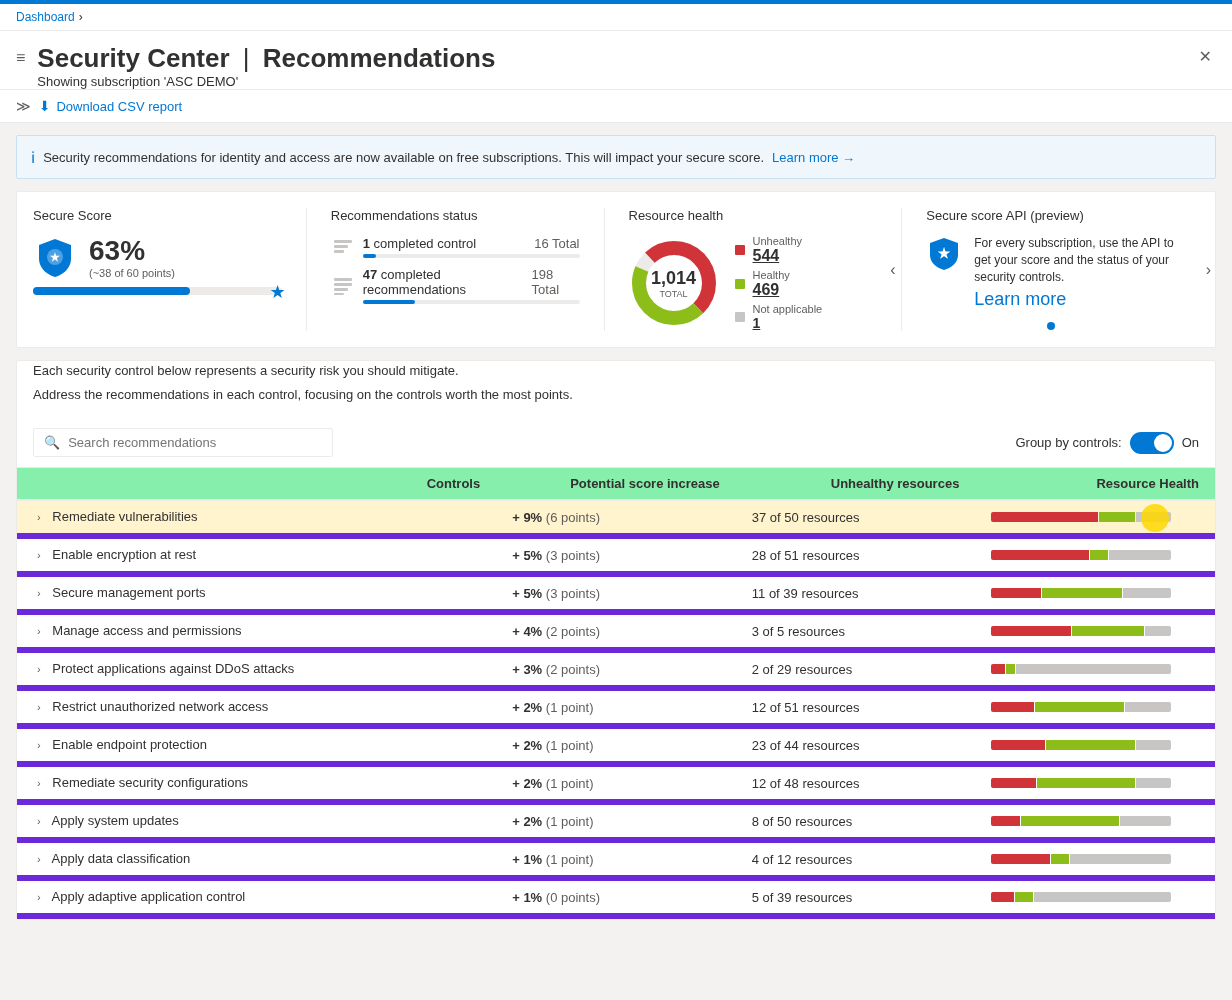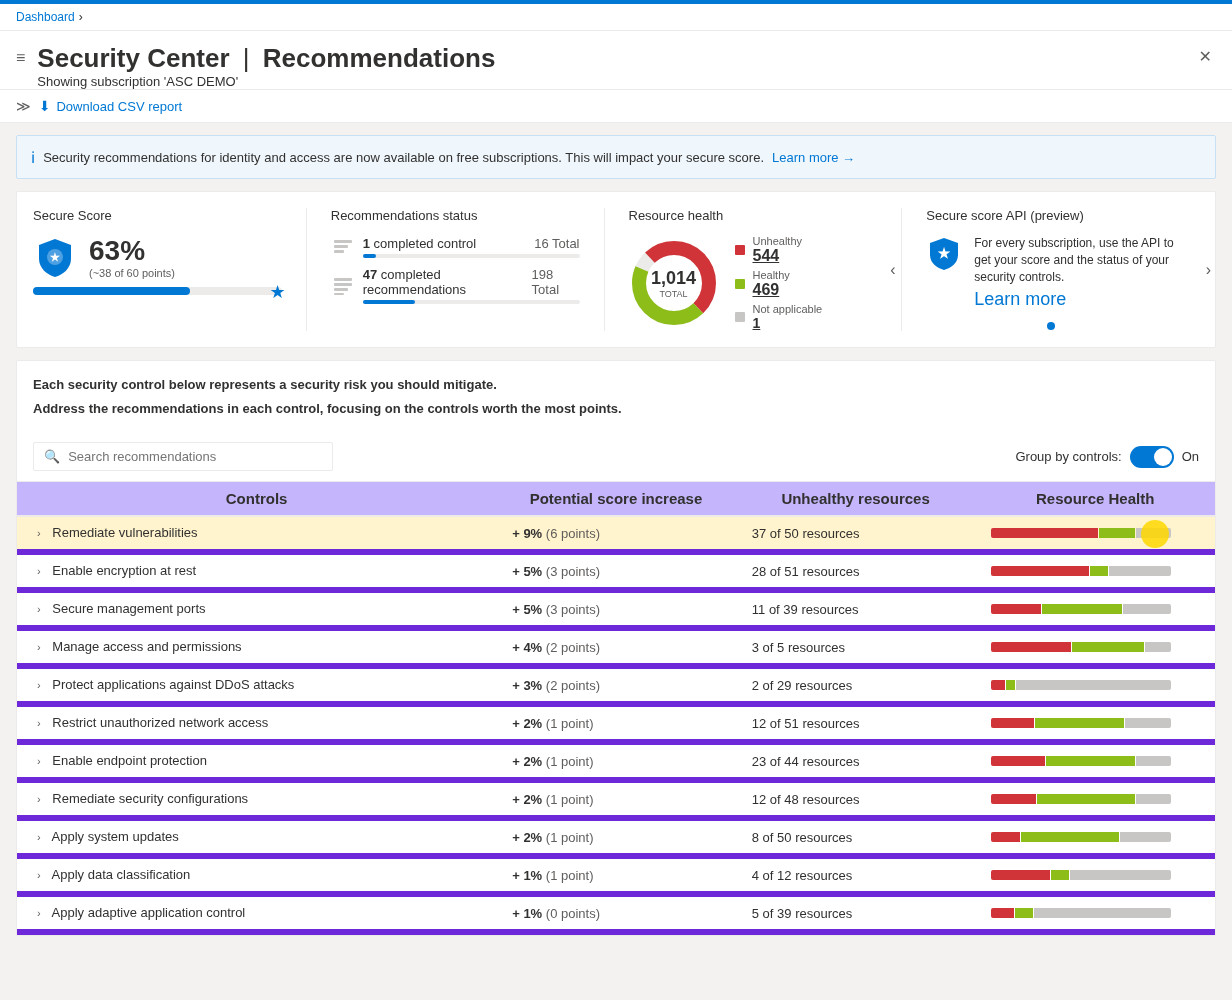--- a/index.html
+++ b/index.html
@@ -72,21 +72,21 @@
     .learn-more-link { color: #0078d4; text-decoration: none; font-size: 13px; }
     
     .controls-bar { padding: 10px 16px; display: flex; align-items: center; justify-content: space-between; border-bottom: 1px solid #edebe9; }
     .search-box { display: flex; align-items: center; gap: 8px; border: 1px solid #edebe9; padding: 6px 10px; border-radius: 2px; width: 300px; background: #fff; }
     .search-box input { border: none; outline: none; font-size: 13px; color: #605e5c; width: 100%; background: transparent; }
     .group-controls { display: flex; align-items: center; gap: 8px; font-size: 13px; }
     .toggle { width: 44px; height: 22px; border-radius: 11px; background: #0078d4; position: relative; cursor: pointer; }
     .toggle-thumb { width: 18px; height: 18px; border-radius: 50%; background: #fff; position: absolute; right: 2px; top: 2px; }
     
     .data-table { width: 100%; border-collapse: collapse; }
-    .data-table th { padding: 8px 16px; text-align: center; font-size: 15px; font-weight: 600; color: #323130; border-bottom: 2px solid #edebe9; background: #c4b5fd; }
+    .data-table th { padding: 8px 16px; text-align: right; font-size: 13px; font-weight: 600; color: #323130; border-bottom: 2px solid #edebe9; background: #86efac; }
     .data-table td { padding: 8px 16px; font-size: 13px; color: #323130; border-bottom: 6px solid #6d28d9; vertical-align: middle; }
     
     .score-increase { font-weight: 600; color: #323130; }
     .score-points { color: #605e5c; }
   </style>
 </head>
 <body>
 
 <div class="top-bar"></div>
 
@@ -246,21 +246,21 @@
       <div class="carousel-nav">
         <div class="carousel-dot" style="background:#0078d4;"></div>
       </div>
       <button class="carousel-btn" style="position:absolute;right:-16px;top:50%;transform:translateY(-50%);">›</button>
     </div>
 
   </div>
 </div>
 
 <div style="background:#fff;margin:0 16px 16px 16px;border:1px solid #edebe9;border-radius:2px;">
-  <div style="padding:14px 16px 10px 16px;font-weight:bold;">
+  <div style="padding:0 16px 10px 16px;">
     <div class="description-text">Each security control below represents a security risk you should mitigate.</div>
     <div class="description-text">Address the recommendations in each control, focusing on the controls worth the most points.</div>
   </div>
   <div class="controls-bar">
     <div class="search-box">
       <span style="color:#605e5c;font-size:13px;">🔍</span>
       <input type="text" placeholder="Search recommendations" style="">
     </div>
     <div class="group-controls">
       <span>Group by controls:</span>

